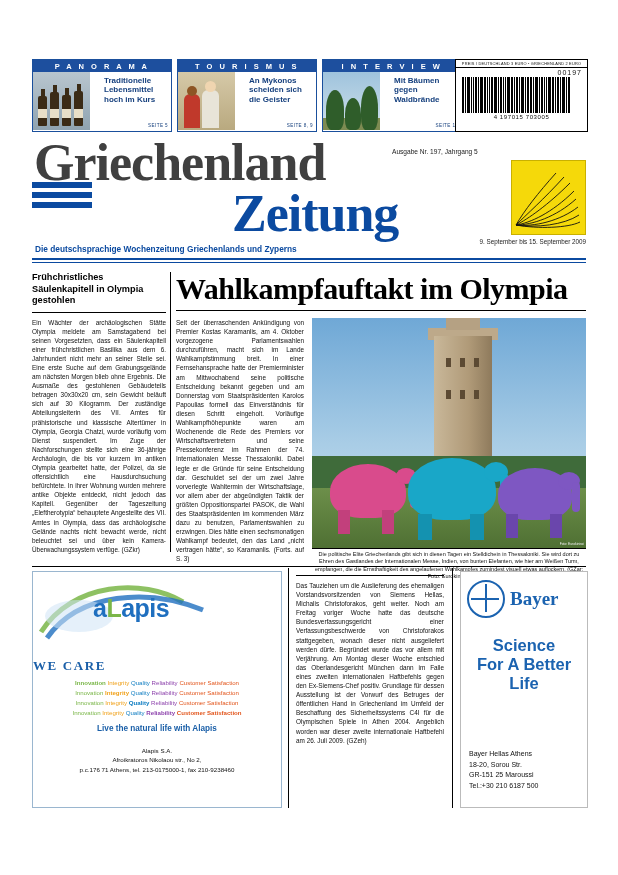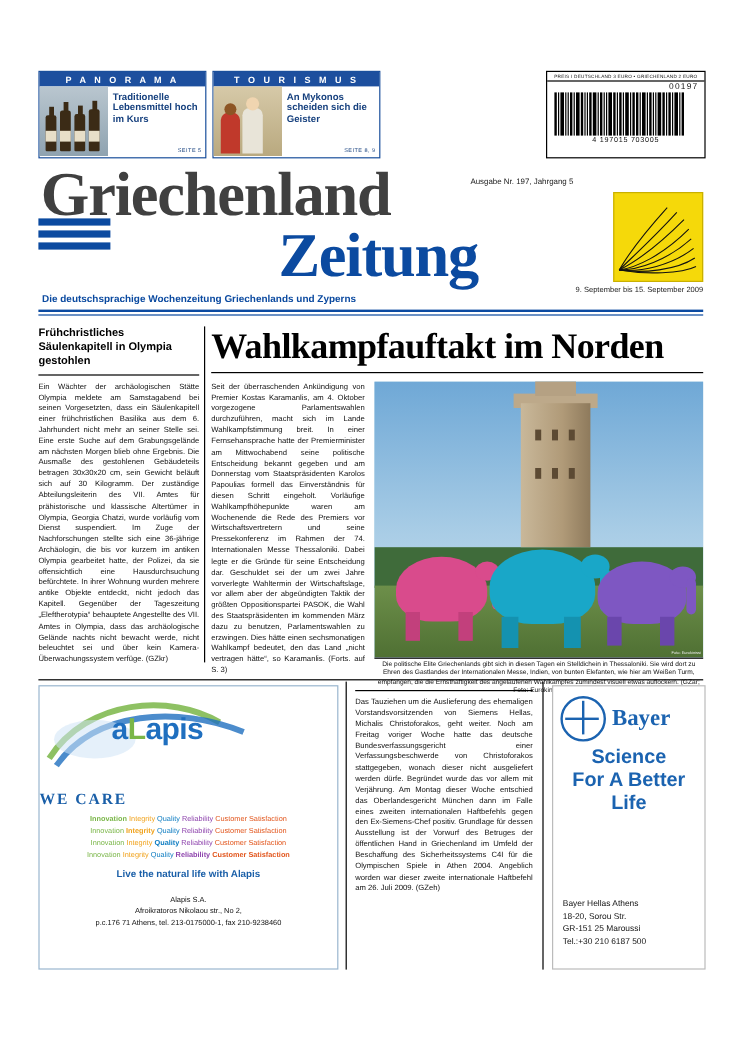--- a/index.html
+++ b/index.html
@@ -6,21 +6,21 @@
   body{width:618px;height:875px;font-family:"Liberation Sans",sans-serif;color:#111;}
   .page{position:relative;width:618px;height:875px;background:#fff;overflow:hidden;}
 
   
   .teaser-strip{position:absolute;left:32px;top:59px;width:554px;height:71px;display:flex;gap:5px;}
   .teaser{width:138px;height:71px;border:1px solid #1a4f9c;position:relative;background:#fff;}
   .teaser-head{height:12px;background:#1d4f9e;color:#fff;font-size:7.5px;font-weight:bold;letter-spacing:2.5px;
                display:flex;align-items:center;justify-content:center;}
   .teaser-body{display:flex;height:58px;}
   .teaser-photo{width:57px;height:58px;position:relative;overflow:hidden;}
-  .teaser-txt{flex:1;padding:4px 3px 0 4px;position:relative;}
+  .teaser-txt{flex:1;padding:4px 3px 0 14px;position:relative;}
   .teaser-title{font-size:8px;font-weight:bold;color:#16407e;line-height:1.18;}
   .teaser-page{position:absolute;right:3px;bottom:2px;font-size:4.6px;color:#16407e;letter-spacing:.4px;}
 
   
   .ph-wine{background:linear-gradient(#b9c6cf,#8fa3b0);}
   .ph-wine .btl{position:absolute;bottom:4px;width:9px;background:#3b2b16;border-radius:2px 2px 1px 1px;}
   .ph-wine .btl::after{content:"";position:absolute;left:2.5px;top:-7px;width:4px;height:8px;background:#3b2b16;}
   .ph-wine .lbl{position:absolute;bottom:12px;width:9px;height:9px;background:#e8dfc8;}
 
   
@@ -112,21 +112,21 @@
   .al-live{position:absolute;left:0;top:152px;width:248px;text-align:center;font-size:8.2px;font-weight:bold;color:#1a5fa8;}
   .al-addr{position:absolute;left:0;top:174px;width:248px;text-align:center;font-size:6.2px;line-height:1.5;color:#111;}
 
   
   .ad-bayer{position:absolute;left:460px;top:571px;width:126px;height:235px;border:1px solid #bbb;background:#fff;}
   .by-top{display:flex;align-items:center;gap:5px;padding:8px 6px 0 6px;}
   .by-cross{width:34px;height:34px;border:2px solid #1b63b0;border-radius:50%;position:relative;}
   .by-cross .hline{position:absolute;left:2px;top:50%;width:28px;height:2px;background:#1b63b0;transform:translateY(-1px);}
   .by-cross .vline{position:absolute;top:2px;left:50%;height:28px;width:2px;background:#1b63b0;transform:translateX(-1px);}
   .by-name{font-size:19px;font-weight:bold;color:#1b63b0;font-family:"Liberation Serif",serif;}
-  .by-slogan{margin-top:4px;text-align:center;color:#1b63b0;font-weight:bold;font-size:16.5px;line-height:1.15;font-family:"Liberation Sans",sans-serif;}
+  .by-slogan{margin-top:18px;text-align:center;color:#1b63b0;font-weight:bold;font-size:16.5px;line-height:1.15;font-family:"Liberation Sans",sans-serif;}
   .by-addr{position:absolute;left:0;bottom:16px;width:126px;padding:0 8px;box-sizing:border-box;font-size:7px;line-height:1.5;color:#111;}
 </style>
 </head>
 <body>
 
 <div class="page">
 
   <div class="teaser-strip">
 
     <div class="teaser">
@@ -158,20 +158,35 @@
             <div class="h1"></div>
             <div class="h2"></div>
         </div>
         <div class="teaser-txt">
           <div class="teaser-title">An Mykonos scheiden sich die Geister</div>
           <div class="teaser-page">SEITE 8, 9</div>
         </div>
       </div>
     </div>
 
+    <div class="teaser">
+      <div class="teaser-head">I N T E R V I E W</div>
+      <div class="teaser-body">
+        <div class="teaser-photo ph-tree">
+          <div class="grd"></div>
+          <div class="tr" style="left:3px;width:18px;height:40px;"></div>
+          <div class="tr" style="left:22px;width:16px;height:32px;"></div>
+          <div class="tr" style="left:38px;width:17px;height:44px;"></div>
+        </div>
+        <div class="teaser-txt">
+          <div class="teaser-title">Mit Bäumen gegen Waldbrände</div>
+          <div class="teaser-page">SEITE 11</div>
+        </div>
+      </div>
+    </div>
   </div>
 
   <div class="barcode-box">
     <div class="bc-price">PREIS I  DEUTSCHLAND 3 EURO • GRIECHENLAND 2 EURO</div>
     <div class="bc-num">00197</div>
     <div class="bc-lines">
       <i style="width:2px"></i>
         <i style="width:1px"></i>
         <i style="width:3px"></i>
         <i style="width:1px"></i>
@@ -245,21 +260,21 @@
   <div class="rule-thick"></div>
   <div class="rule-thin"></div>
 
   <div class="left-col">
     <div class="lc-head">Frühchristliches Säulenkapitell in Olympia gestohlen</div>
     <div class="lc-rule"></div>
     <div class="lc-body">Ein Wächter der archäologischen Stätte Olympia meldete am Samstagabend bei seinen Vorgesetzten, dass ein Säulenkapitell einer frühchristlichen Basilika aus dem 6. Jahrhundert nicht mehr an seiner Stelle sei. Eine erste Suche auf dem Grabungsgelände am nächsten Morgen blieb ohne Ergebnis. Die Ausmaße des gestohlenen Gebäudeteils betragen 30x30x20 cm, sein Gewicht beläuft sich auf 30 Kilogramm. Der zuständige Abteilungsleiterin des VII. Amtes für prähistorische und klassische Altertümer in Olympia, Georgia Chatzi, wurde vorläufig vom Dienst suspendiert. Im Zuge der Nachforschungen stellte sich eine 36-jährige Archäologin, die bis vor kurzem im antiken Olympia gearbeitet hatte, der Polizei, da sie offensichtlich eine Hausdurchsuchung befürchtete. In ihrer Wohnung wurden mehrere antike Objekte entdeckt, nicht jedoch das Kapitell. Gegenüber der Tageszeitung „Eleftherotypia“ behauptete Angestellte des VII. Amtes in Olympia, dass das archäologische Gelände nachts nicht bewacht werde, nicht beleuchtet sei und über kein Kamera-Überwachungssystem verfüge. (GZkr)</div>
   </div>
   <div class="col-sep"></div>
 
-  <div class="main-head">Wahlkampfauftakt im Norden</div>
+  <div class="main-head">Wahlkampfauftakt im Olympia</div>
   <div class="main-rule"></div>
 
   <div class="main-text">Seit der überraschenden Ankündigung von Premier Kostas Karamanlis, am 4. Oktober vorgezogene Parlamentswahlen durchzuführen, macht sich im Lande Wahlkampfstimmung breit. In einer Fernsehansprache hatte der Premierminister am Mittwochabend seine politische Entscheidung bekannt gegeben und am Donnerstag vom Staatspräsidenten Karolos Papoulias formell das Einverständnis für diesen Schritt eingeholt. Vorläufige Wahlkampfhöhepunkte waren am Wochenende die Rede des Premiers vor Wirtschaftsvertretern und seine Pressekonferenz im Rahmen der 74. Internationalen Messe Thessaloniki. Dabei legte er die Gründe für seine Entscheidung dar. Geschuldet sei der um zwei Jahre vorverlegte Wahltermin der Wirtschaftslage, vor allem aber der abgeündigten Taktik der größten Oppositionspartei PASOK, die Wahl des Staatspräsidenten im kommenden März dazu zu benutzen, Parlamentswahlen zu erzwingen. Dies hätte einen sechsmonatigen Wahlkampf bedeutet, den das Land „nicht vertragen hätte“, so Karamanlis. (Forts. auf S. 3)</div>
 
   <div class="main-photo">
     <div class="sky"></div>
     <div class="tree-line"></div>
     <div class="grass"></div>
     <div class="tower-top"></div>
     <div class="tower-crown"></div>

